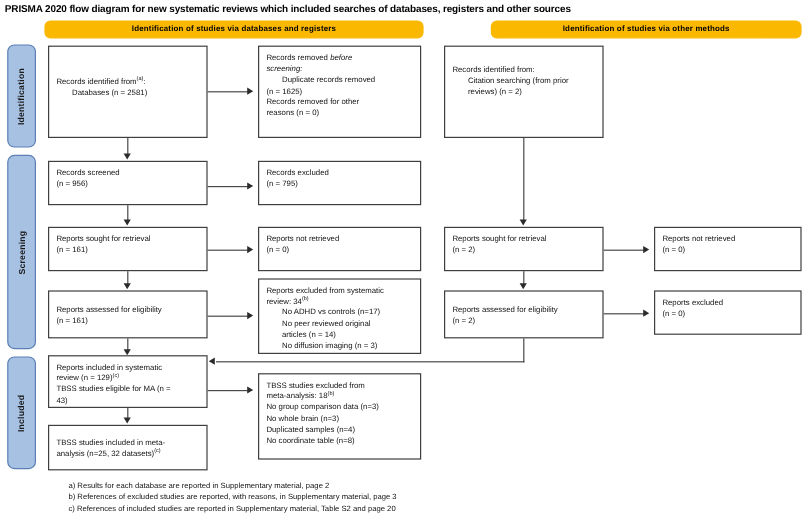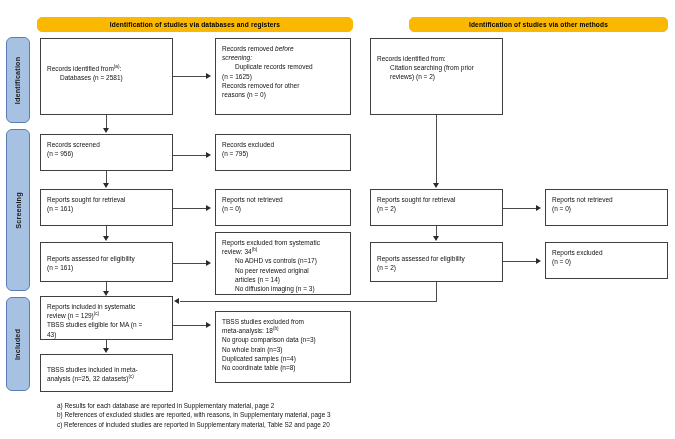--- a/index.html
+++ b/index.html
@@ -113,20 +113,21 @@
     font-size: 6.4px;
     line-height: 9.4px;
     color: #111;
   }
 </style>
 </head>
 <body>
 
 <div id="canvas">
 
+  <div class="abs doc-title">PRISMA 2020 flow diagram for new systematic reviews which included searches of databases, registers and other sources</div>
 
   <div class="abs phase-bar" style="left:37px; top:17px; width:316px;">
     <span>Identification of studies via databases and registers</span>
   </div>
   <div class="abs phase-bar" style="left:409px; top:17px; width:259px;">
     <span>Identification of studies via other methods</span>
   </div>
 
   <div class="abs side-label" style="left:6px; top:37px; width:24px; height:86px;">
     <span>Identification</span>

